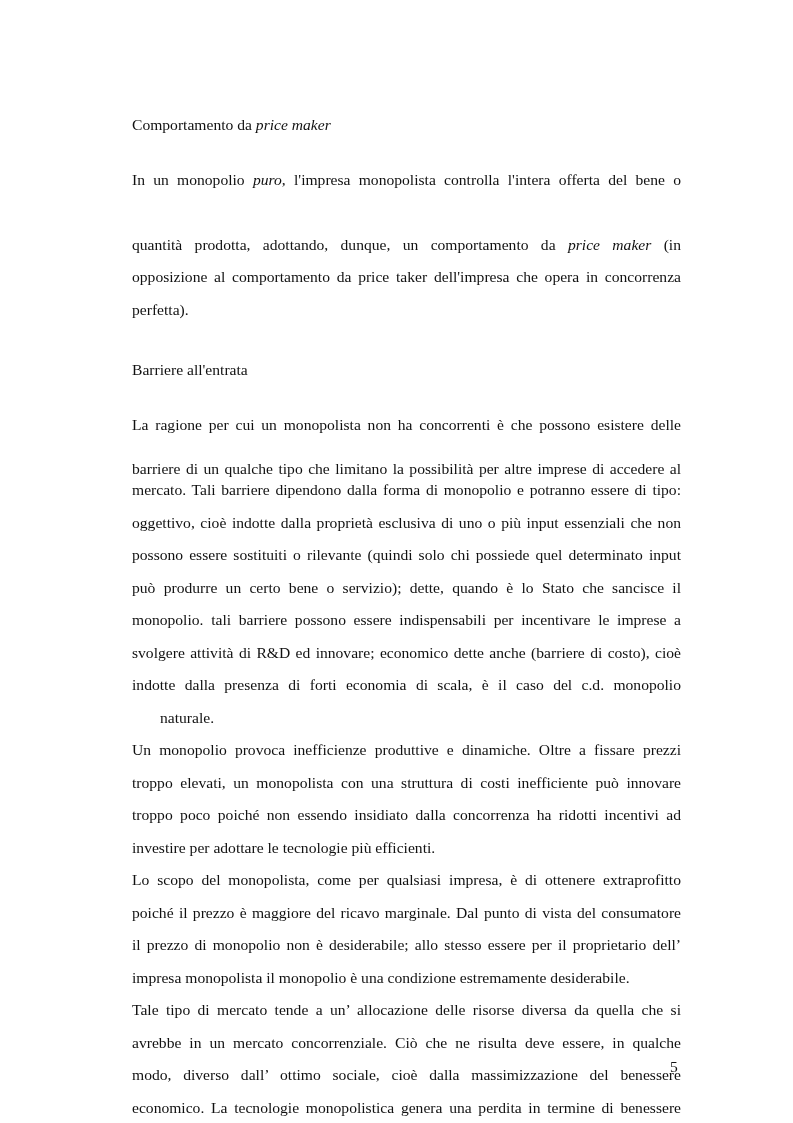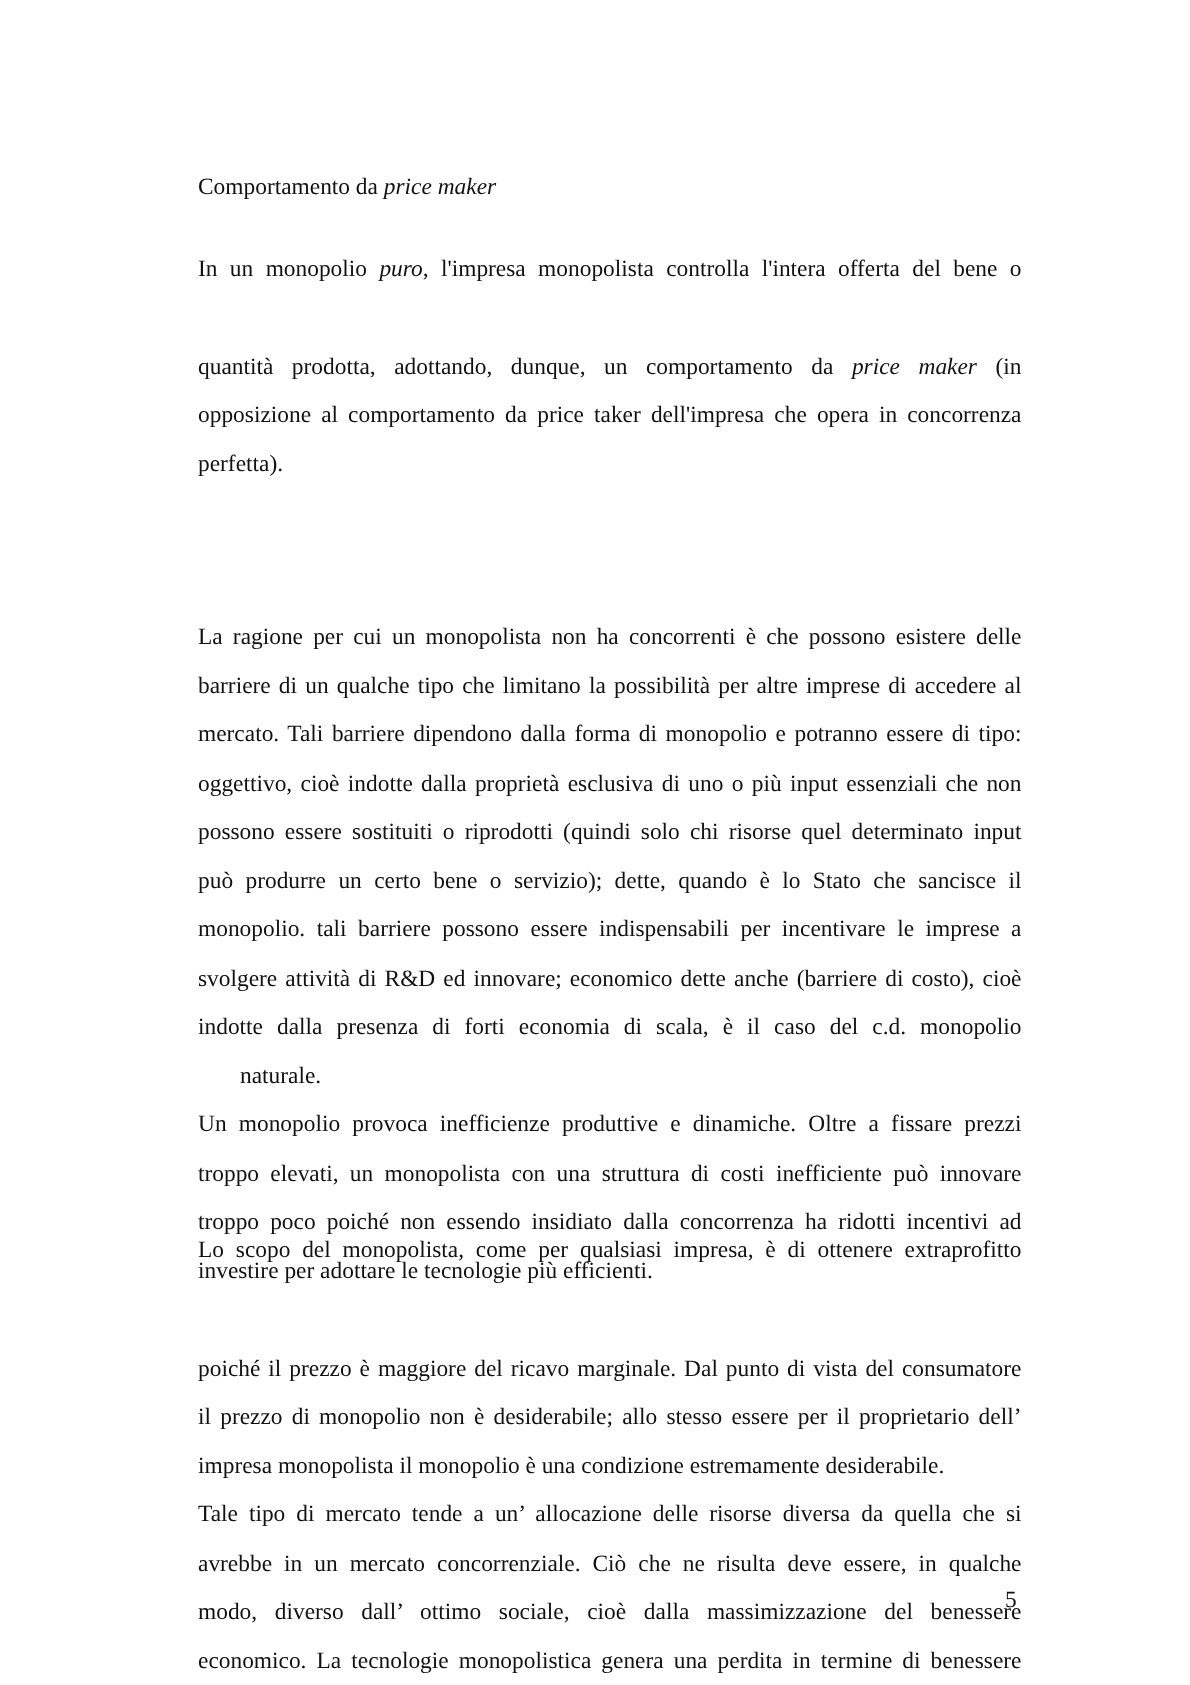--- a/index.html
+++ b/index.html
@@ -27,37 +27,38 @@
 
 <div class="page">
 
   <div class="line heading" style="top:115px"><span>Comportamento da </span><i>price maker</i></div>
 
   <div class="line" style="top:170px"><span>In un monopolio </span><i>puro</i><span>, l'impresa monopolista controlla l'intera offerta del bene o</span></div>
   <div class="line" style="top:235px"><span>quantità prodotta, adottando, dunque, un comportamento da </span><i>price maker</i><span> (in</span></div>
   <div class="line" style="top:267px">opposizione al comportamento da price taker dell'impresa che opera in concorrenza</div>
   <div class="line last" style="top:300px">perfetta).</div>
 
+  <div class="line heading" style="top:360px">Barriere all'entrata</div>
 
   <div id="body-lines">
       <div class="line" style="top: 415px;">La ragione per cui un monopolista non ha concorrenti è che possono esistere delle</div>
-      <div class="line" style="top: 448px; font-family: Liberation Serif, serif;">barriere di un qualche tipo che limitano la possibilità per altre imprese di accedere al</div>
+      <div class="line" style="top: 459px; font-family: Liberation Serif, serif;">barriere di un qualche tipo che limitano la possibilità per altre imprese di accedere al</div>
       <div class="line" style="top: 480px;">mercato. Tali barriere dipendono dalla forma di monopolio e potranno essere di tipo:</div>
       <div class="line" style="top: 512.5px;">oggettivo, cioè indotte dalla proprietà esclusiva di uno o più input essenziali che non</div>
-      <div class="line" style="top: 545px;">possono essere sostituiti o riprodotti (quindi solo chi risorse quel determinato input</div>
+      <div class="line" style="top: 545px;">possono essere sostituiti o rilevante (quindi solo chi possiede quel determinato input</div>
       <div class="line" style="top: 577.5px;">può produrre un certo bene o servizio); dette, quando è lo  Stato che sancisce il</div>
       <div class="line" style="top: 610px;">monopolio. tali barriere possono essere indispensabili per incentivare le imprese a</div>
       <div class="line" style="top: 642.5px;">svolgere attività di R&amp;D ed innovare; economico dette anche (barriere di costo), cioè</div>
       <div class="line" style="top: 675px;">indotte dalla presenza di forti economia di scala, è il caso del c.d. monopolio</div>
       <div class="line last" style="top: 707.5px; margin-left: 28px;">naturale.</div>
       <div class="line" style="top: 740px;">Un monopolio provoca inefficienze produttive e dinamiche. Oltre a  fissare prezzi</div>
       <div class="line" style="top: 772.5px;">troppo elevati, un monopolista con una struttura di costi inefficiente può innovare</div>
       <div class="line" style="top: 805px;">troppo poco poiché non essendo insidiato dalla concorrenza ha ridotti incentivi ad</div>
       <div class="line last" style="top: 837.5px;">investire per adottare le tecnologie più efficienti.</div>
-      <div class="line" style="top: 824px; font-family: Liberation Serif, serif;">Lo scopo del monopolista, come per qualsiasi impresa, è di ottenere extraprofitto</div>
+      <div class="line" style="top: 870px; font-family: Liberation Serif, serif;">Lo scopo del monopolista, come per qualsiasi impresa, è di ottenere extraprofitto</div>
       <div class="line" style="top: 902.5px;">poiché il prezzo è maggiore del ricavo marginale. Dal punto di vista del consumatore</div>
       <div class="line" style="top: 935px;">il prezzo di monopolio non è desiderabile; allo stesso essere per il proprietario dell’</div>
       <div class="line last" style="top: 967.5px;">impresa monopolista il monopolio è una condizione estremamente desiderabile.</div>
       <div class="line" style="top: 1000px;">Tale tipo di mercato tende a un’ allocazione delle risorse diversa da quella che si</div>
       <div class="line" style="top: 1032.5px;">avrebbe in un mercato concorrenziale. Ciò che ne risulta deve essere, in qualche</div>
       <div class="line" style="top: 1065px;">modo, diverso dall’ ottimo sociale, cioè dalla massimizzazione del benessere</div>
       <div class="line" style="top: 1097.5px;">economico. La tecnologie monopolistica genera una perdita in termine di benessere</div>
     </div>
 
   <div class="pagenum">5</div>

